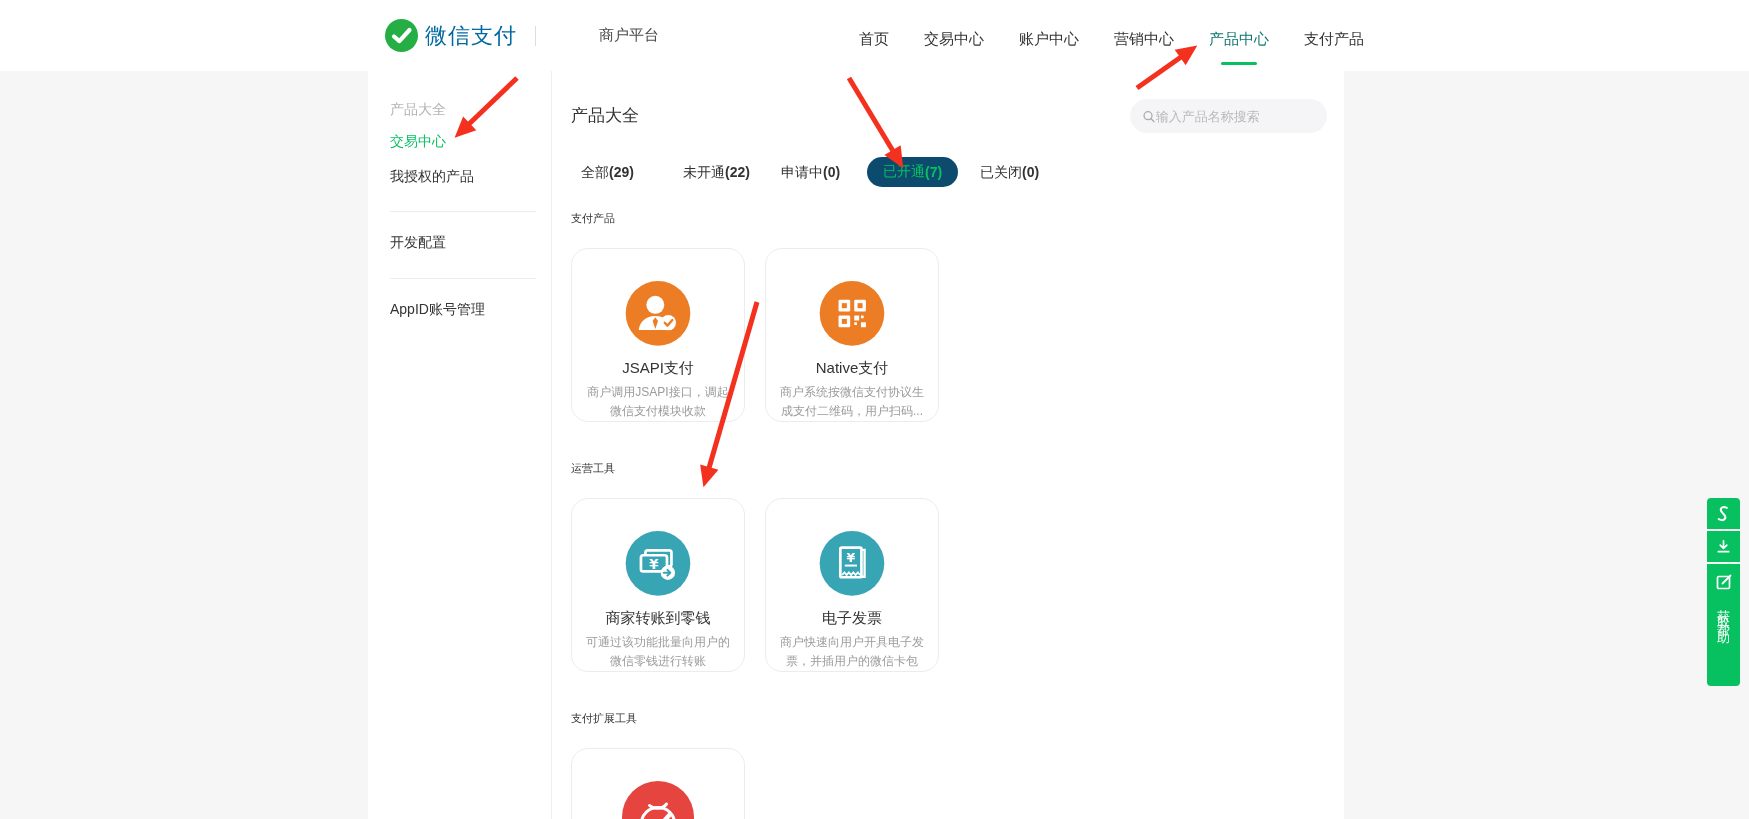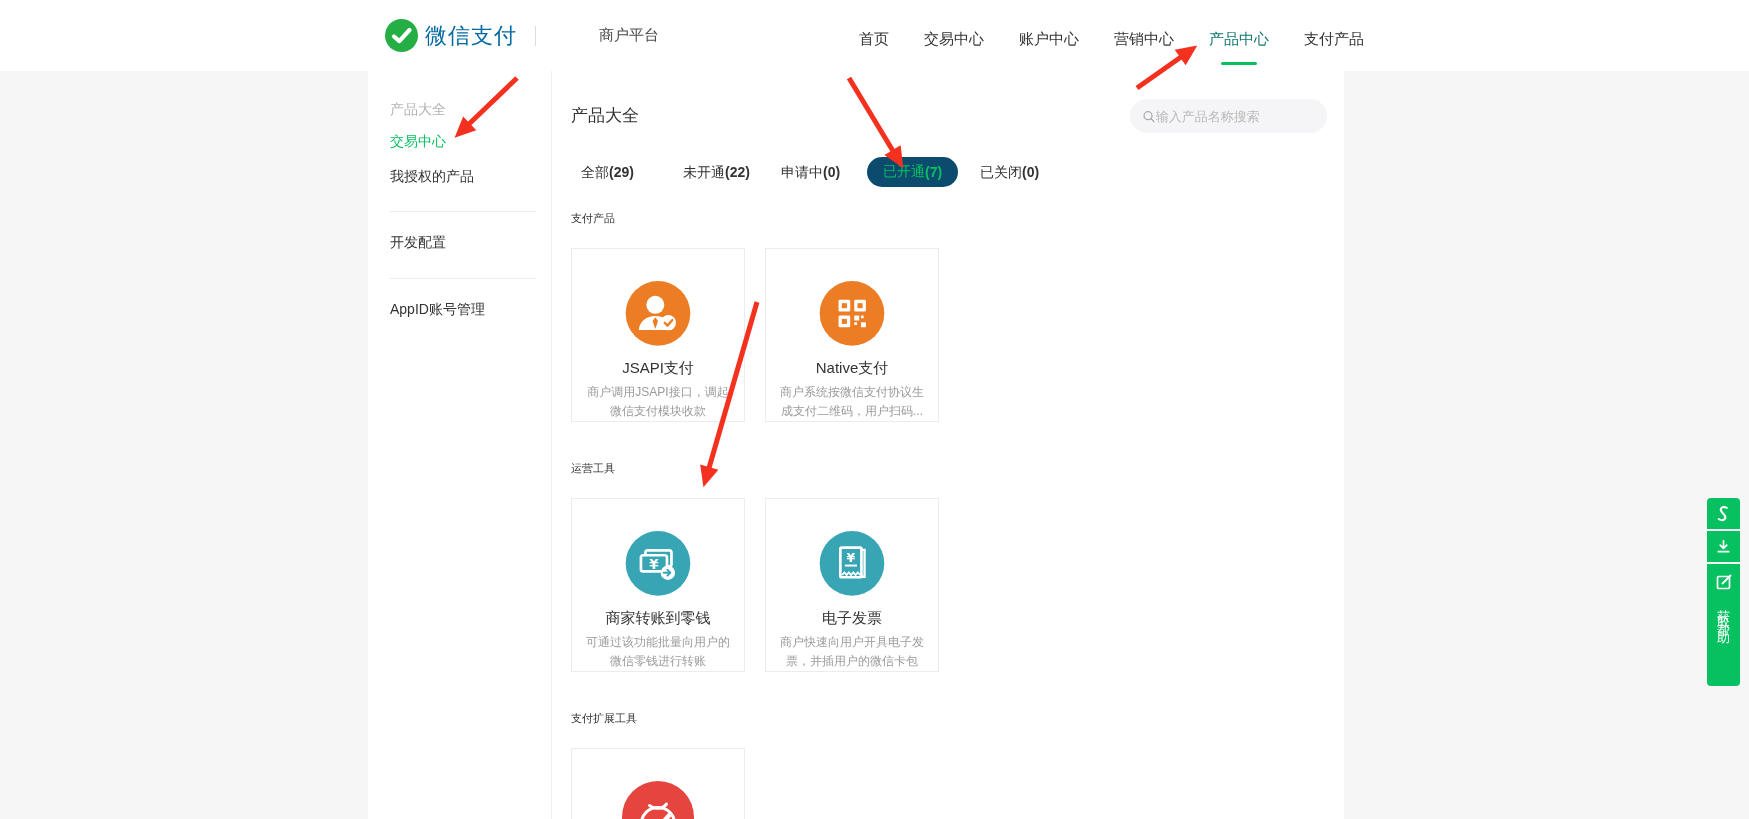--- a/index.html
+++ b/index.html
@@ -50,21 +50,21 @@
     position:absolute; left:867px; top:157px; height:30px; padding:0 16px;
     background:#0c4a6e; border-radius:15px; display:flex; align-items:center;
     font-size:14px; color:#07c160; cursor:pointer; white-space:nowrap;
   }
   .tab-pill .cnt { font-weight:700; }
 
   .section-label { position:absolute; left:571px; font-size:11px; color:#333; }
 
   .card {
     position:absolute; width:174px; height:174px; background:#fff;
-    border:1px solid #ececec; border-radius:0; cursor:pointer;
+    border:1px solid #ececec; border-radius:17px; cursor:pointer;
     display:flex; flex-direction:column; align-items:center; padding-top:32px;
   }
   .card-icon { width:72px; height:72px; }
   .card-title { font-size:15px; color:#333; margin-top:13px; }
   .card-desc { font-size:12px; color:#9b9b9b; line-height:1.6; text-align:center; margin-top:5px; padding:0 11px; }
 
   
   .help-bar { position:absolute; right:9px; top:498px; width:33px; z-index:6; }
   .help-btn {
     width:33px; background:#07c160; display:flex; flex-direction:column;

